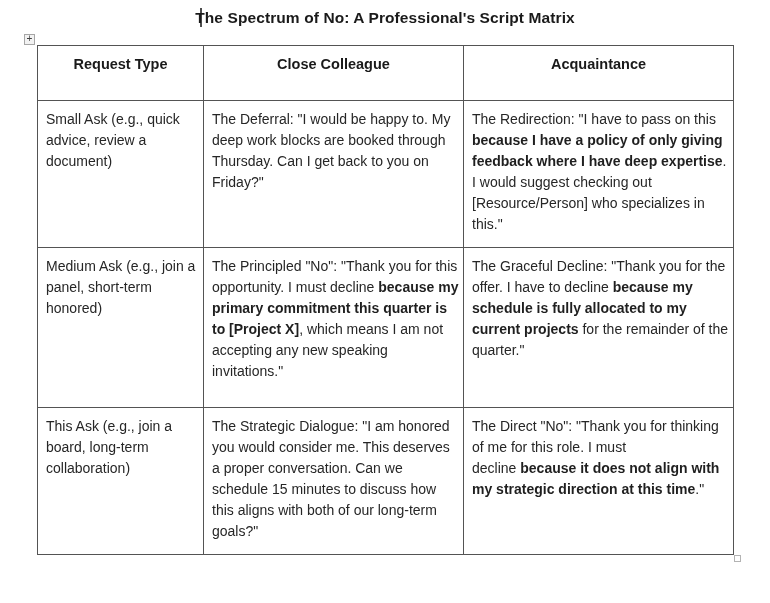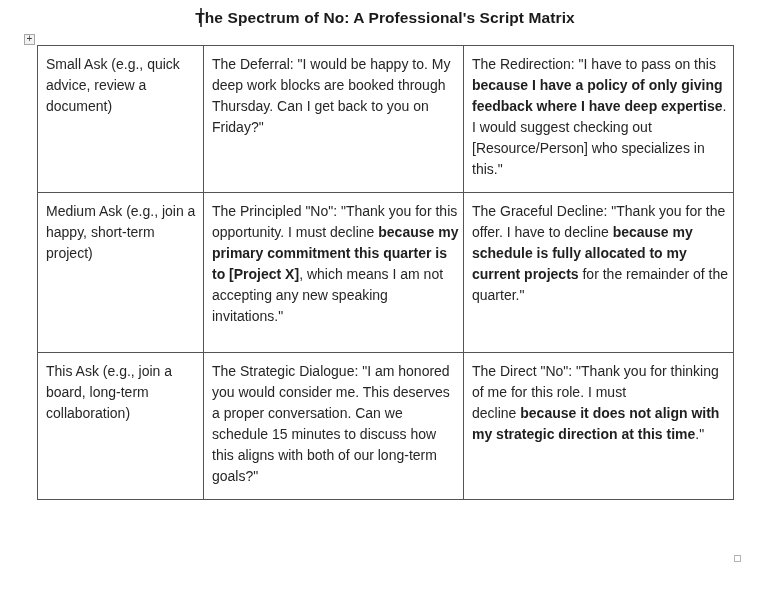--- a/index.html
+++ b/index.html
@@ -91,27 +91,32 @@
 
   <div class="move-handle">+</div>
 
   <table class="matrix">
     <colgroup>
       <col style="width:166px">
       <col style="width:260px">
       <col style="width:270px">
     </colgroup>
     <tbody>
+        <tr class="hdr">
+      <th>Request Type</th>
+      <th>Close Colleague</th>
+      <th>Acquaintance</th>
+    </tr>
     <tr class="row-1">
       <td>Small Ask (e.g., quick advice, review a document)</td>
       <td><span>The Deferral: "I would be happy to. My deep work blocks are booked through Thursday. Can I get back to you on Friday?"</span></td>
       <td><span>The Redirection: "I have to pass on this </span><b>because I have a policy of only giving feedback where I have deep expertise</b><span>. I would suggest checking out [Resource/Person] who specializes in this."</span></td>
     </tr>
     <tr class="row-2">
-      <td>Medium Ask (e.g., join a happy, short-term project)</td>
+      <td>Medium Ask (e.g., join a panel, short-term honored)</td>
       <td><span>The Principled "No": "Thank you for this opportunity. I must decline&nbsp;</span><b>because my primary commitment this quarter is to [Project X]</b><span>, which means I am not accepting any new speaking invitations."</span></td>
       <td><span>The Graceful Decline: "Thank you for the offer. I have to decline </span><b>because my schedule is fully allocated to my current projects</b><span> for the remainder of the quarter."</span></td>
     </tr>
     <tr class="row-3">
       <td>This Ask (e.g., join a board, long-term collaboration)</td>
       <td><span>The Strategic Dialogue: "I am honored you would consider me. This deserves a proper conversation. Can we schedule 15 minutes to discuss how this aligns with both of our long-term goals?"</span></td>
       <td><span>The Direct "No": "Thank you for thinking of me for this role. I must decline&nbsp;</span><b>because it does not align with my strategic direction at this time</b><span>."</span></td>
     </tr>
   </tbody>
     </table>

